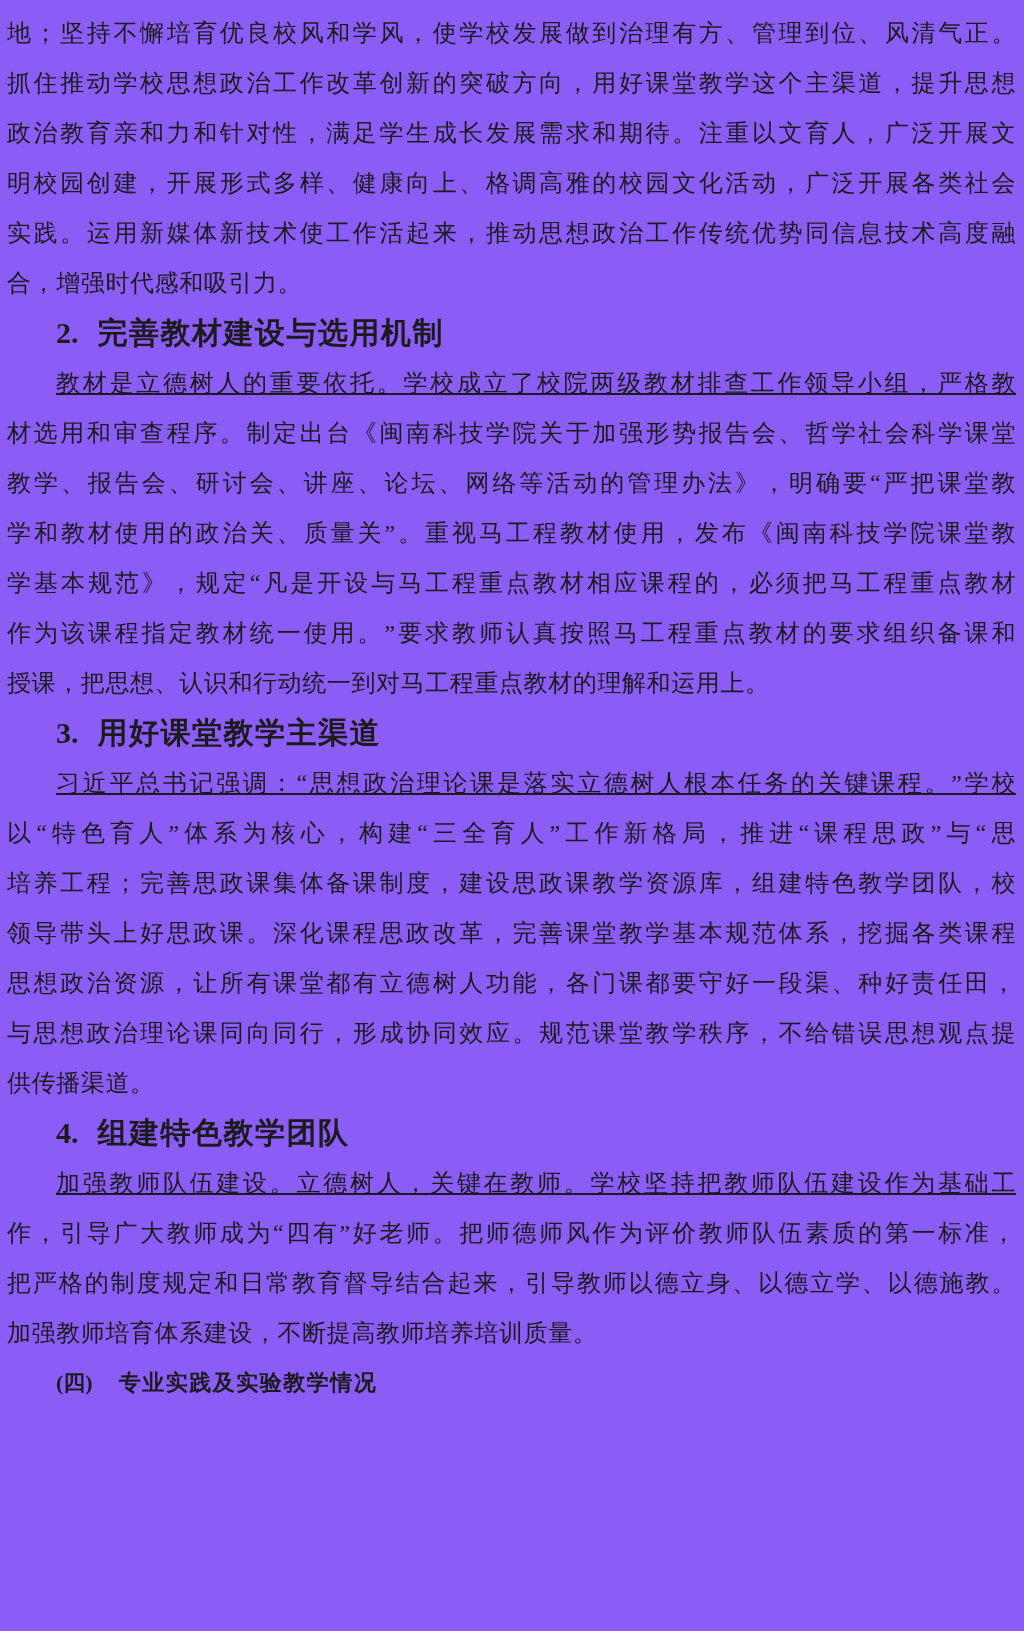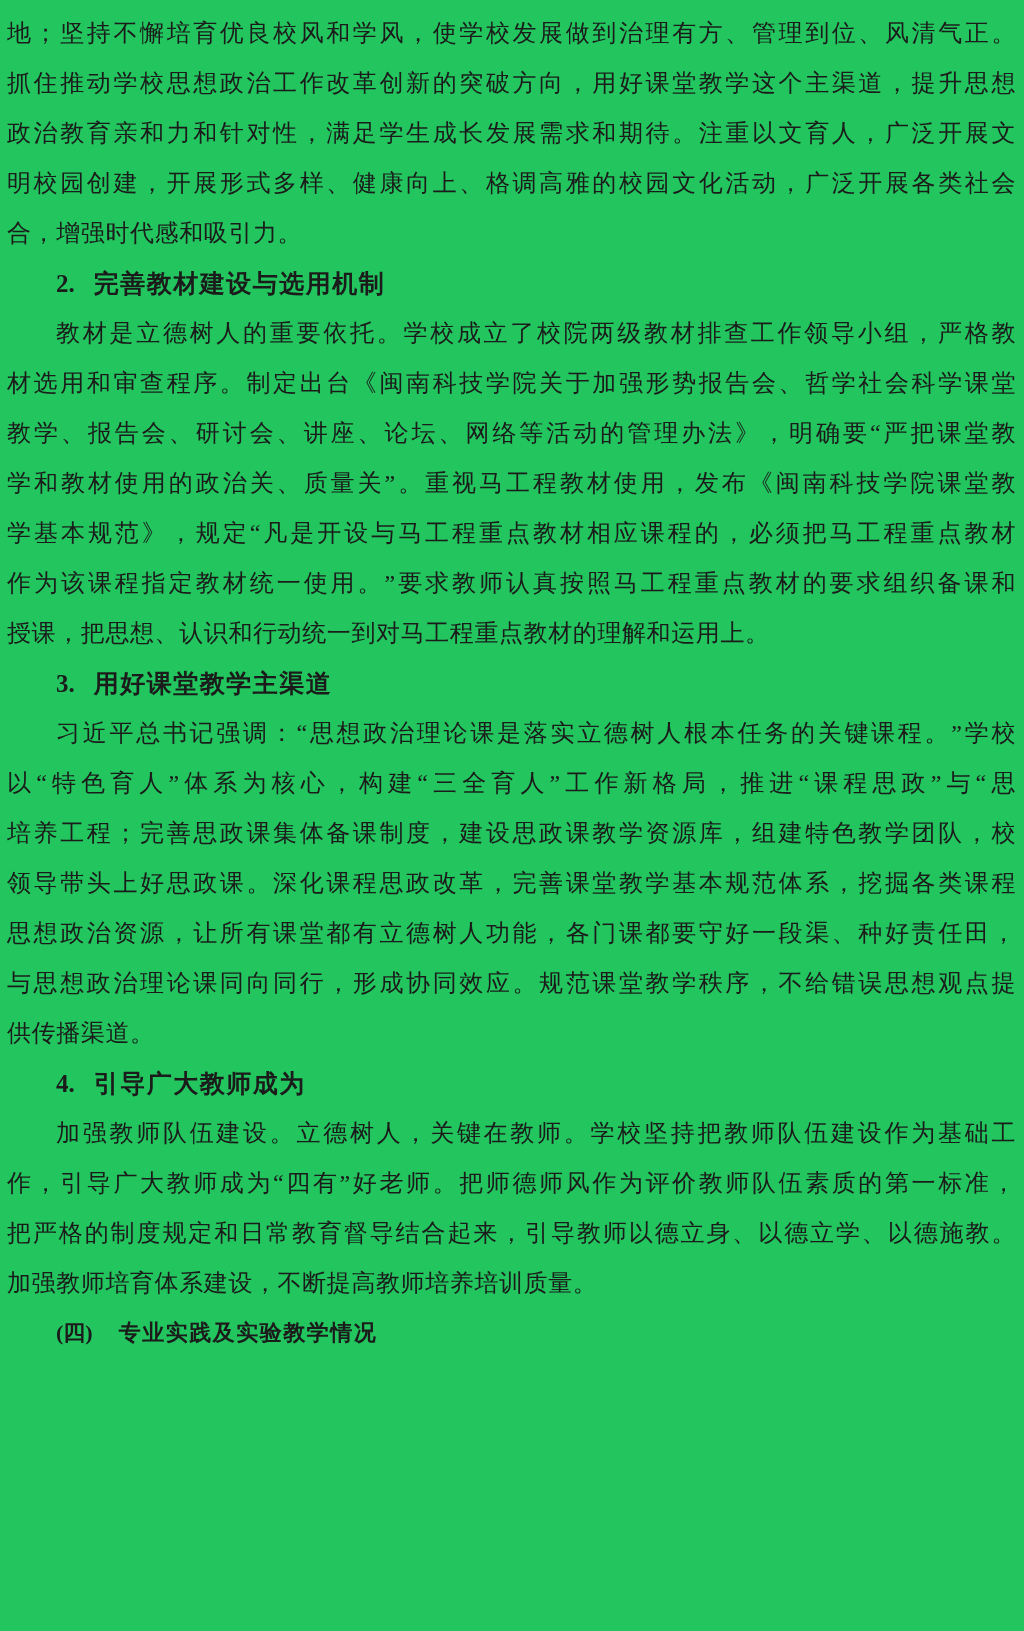--- a/index.html
+++ b/index.html
@@ -1,21 +1,21 @@
 <!DOCTYPE html>
 <html><head>
 <meta charset="utf-8">
 <style>
   * { margin: 0; padding: 0; box-sizing: border-box; }
   html, body { background: #ffffff; }
   .page {
     position: relative;
     width: 1024px;
     height: 1631px;
-    background: #22c55e;
+    background: #8b5cf6;
     color: #1b1b1b;
     font-family: "Liberation Serif", "DejaVu Serif", serif;
     overflow: hidden;
   }
   .textblock {
     position: absolute;
     top: 8px;
     left: 7px;
     width: 1009px;
   }
@@ -26,25 +26,25 @@
     letter-spacing: 0.6px;
     text-align: justify;
     text-align-last: justify;
     text-justify: inter-character;
     overflow: hidden;
   }
   .line.end {
     text-align: center;
     text-align-last: left;
   }
-  .line.indent { text-indent: 49px; }
+  .line.indent { text-indent: 49px; text-decoration: underline; }
   .heading {
     height: 50px;
     line-height: 50px;
-    font-size: 25px;
+    font-size: 30px;
     padding-left: 49px;
     font-weight: bold;
     text-align: left;
     text-align-last: left;
     overflow: hidden;
   }
   .heading .h-num {
     font-family: "Liberation Serif", "DejaVu Serif", serif;
     margin-right: 19px;
   }
@@ -70,20 +70,21 @@
 </head>
 <body>
 
 <div class="page">
   <div class="textblock">
 
     <div class="line">地；坚持不懈培育优良校风和学风，使学校发展做到治理有方、管理到位、风清气正。</div>
     <div class="line">抓住推动学校思想政治工作改革创新的突破方向，用好课堂教学这个主渠道，提升思想</div>
     <div class="line">政治教育亲和力和针对性，满足学生成长发展需求和期待。注重以文育人，广泛开展文</div>
     <div class="line">明校园创建，开展形式多样、健康向上、格调高雅的校园文化活动，广泛开展各类社会</div>
+    <div class="line">实践。运用新媒体新技术使工作活起来，推动思想政治工作传统优势同信息技术高度融</div>
     <div class="line end">合，增强时代感和吸引力。</div>
 
     <div class="heading">
       <span class="h-num">2.</span><span class="h-title">完善教材建设与选用机制</span>
     </div>
 
     <div class="line indent">教材是立德树人的重要依托。学校成立了校院两级教材排查工作领导小组，严格教</div>
     <div class="line">材选用和审查程序。制定出台《闽南科技学院关于加强形势报告会、哲学社会科学课堂</div>
     <div class="line">教学、报告会、研讨会、讲座、论坛、网络等活动的管理办法》，明确要“严把课堂教</div>
     <div class="line">学和教材使用的政治关、质量关”。重视马工程教材使用，发布《闽南科技学院课堂教</div>
@@ -97,21 +98,21 @@
 
     <div class="line indent">习近平总书记强调：“思想政治理论课是落实立德树人根本任务的关键课程。”学校</div>
     <div class="line">以“特色育人”体系为核心，构建“三全育人”工作新格局，推进“课程思政”与“思</div>
     <div class="line">培养工程；完善思政课集体备课制度，建设思政课教学资源库，组建特色教学团队，校</div>
     <div class="line">领导带头上好思政课。深化课程思政改革，完善课堂教学基本规范体系，挖掘各类课程</div>
     <div class="line">思想政治资源，让所有课堂都有立德树人功能，各门课都要守好一段渠、种好责任田，</div>
     <div class="line">与思想政治理论课同向同行，形成协同效应。规范课堂教学秩序，不给错误思想观点提</div>
     <div class="line end">供传播渠道。</div>
 
     <div class="heading">
-      <span class="h-num">4.</span><span class="h-title">引导广大教师成为</span>
+      <span class="h-num">4.</span><span class="h-title">组建特色教学团队</span>
     </div>
 
     <div class="line indent">加强教师队伍建设。立德树人，关键在教师。学校坚持把教师队伍建设作为基础工</div>
     <div class="line">作，引导广大教师成为“四有”好老师。把师德师风作为评价教师队伍素质的第一标准，</div>
     <div class="line">把严格的制度规定和日常教育督导结合起来，引导教师以德立身、以德立学、以德施教。</div>
     <div class="line end">加强教师培育体系建设，不断提高教师培养培训质量。</div>
 
     <div class="heading subsection">
       <span class="h-num">(四)</span><span class="h-title">专业实践及实验教学情况</span>
     </div>

